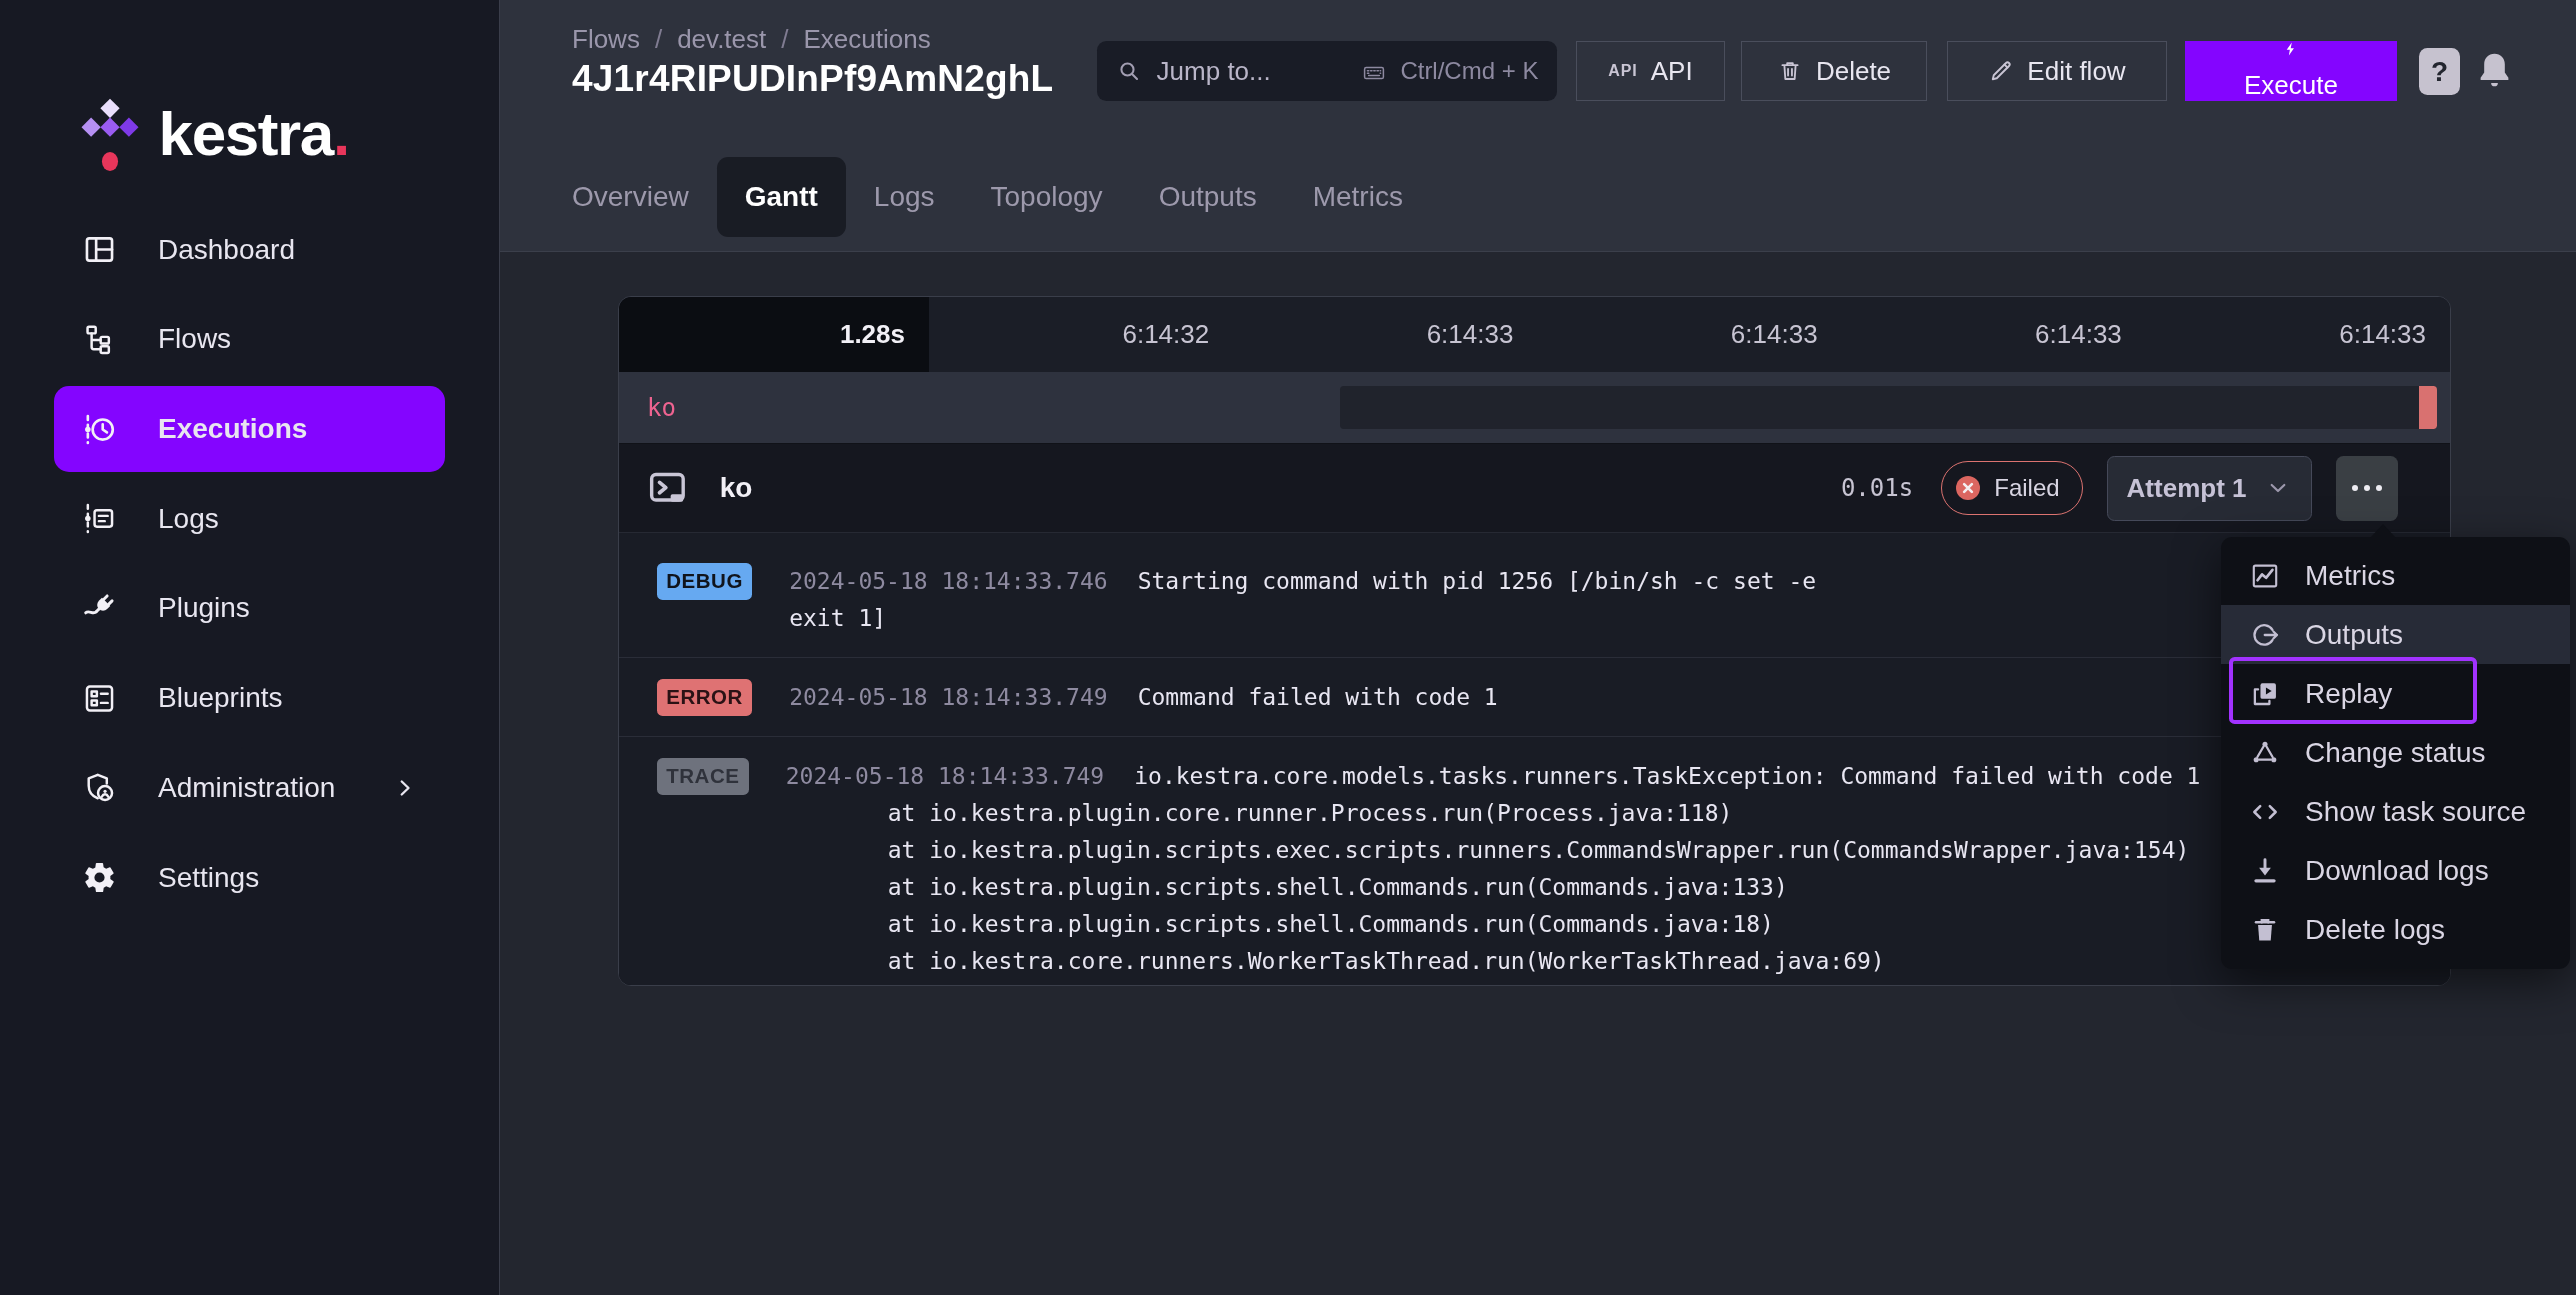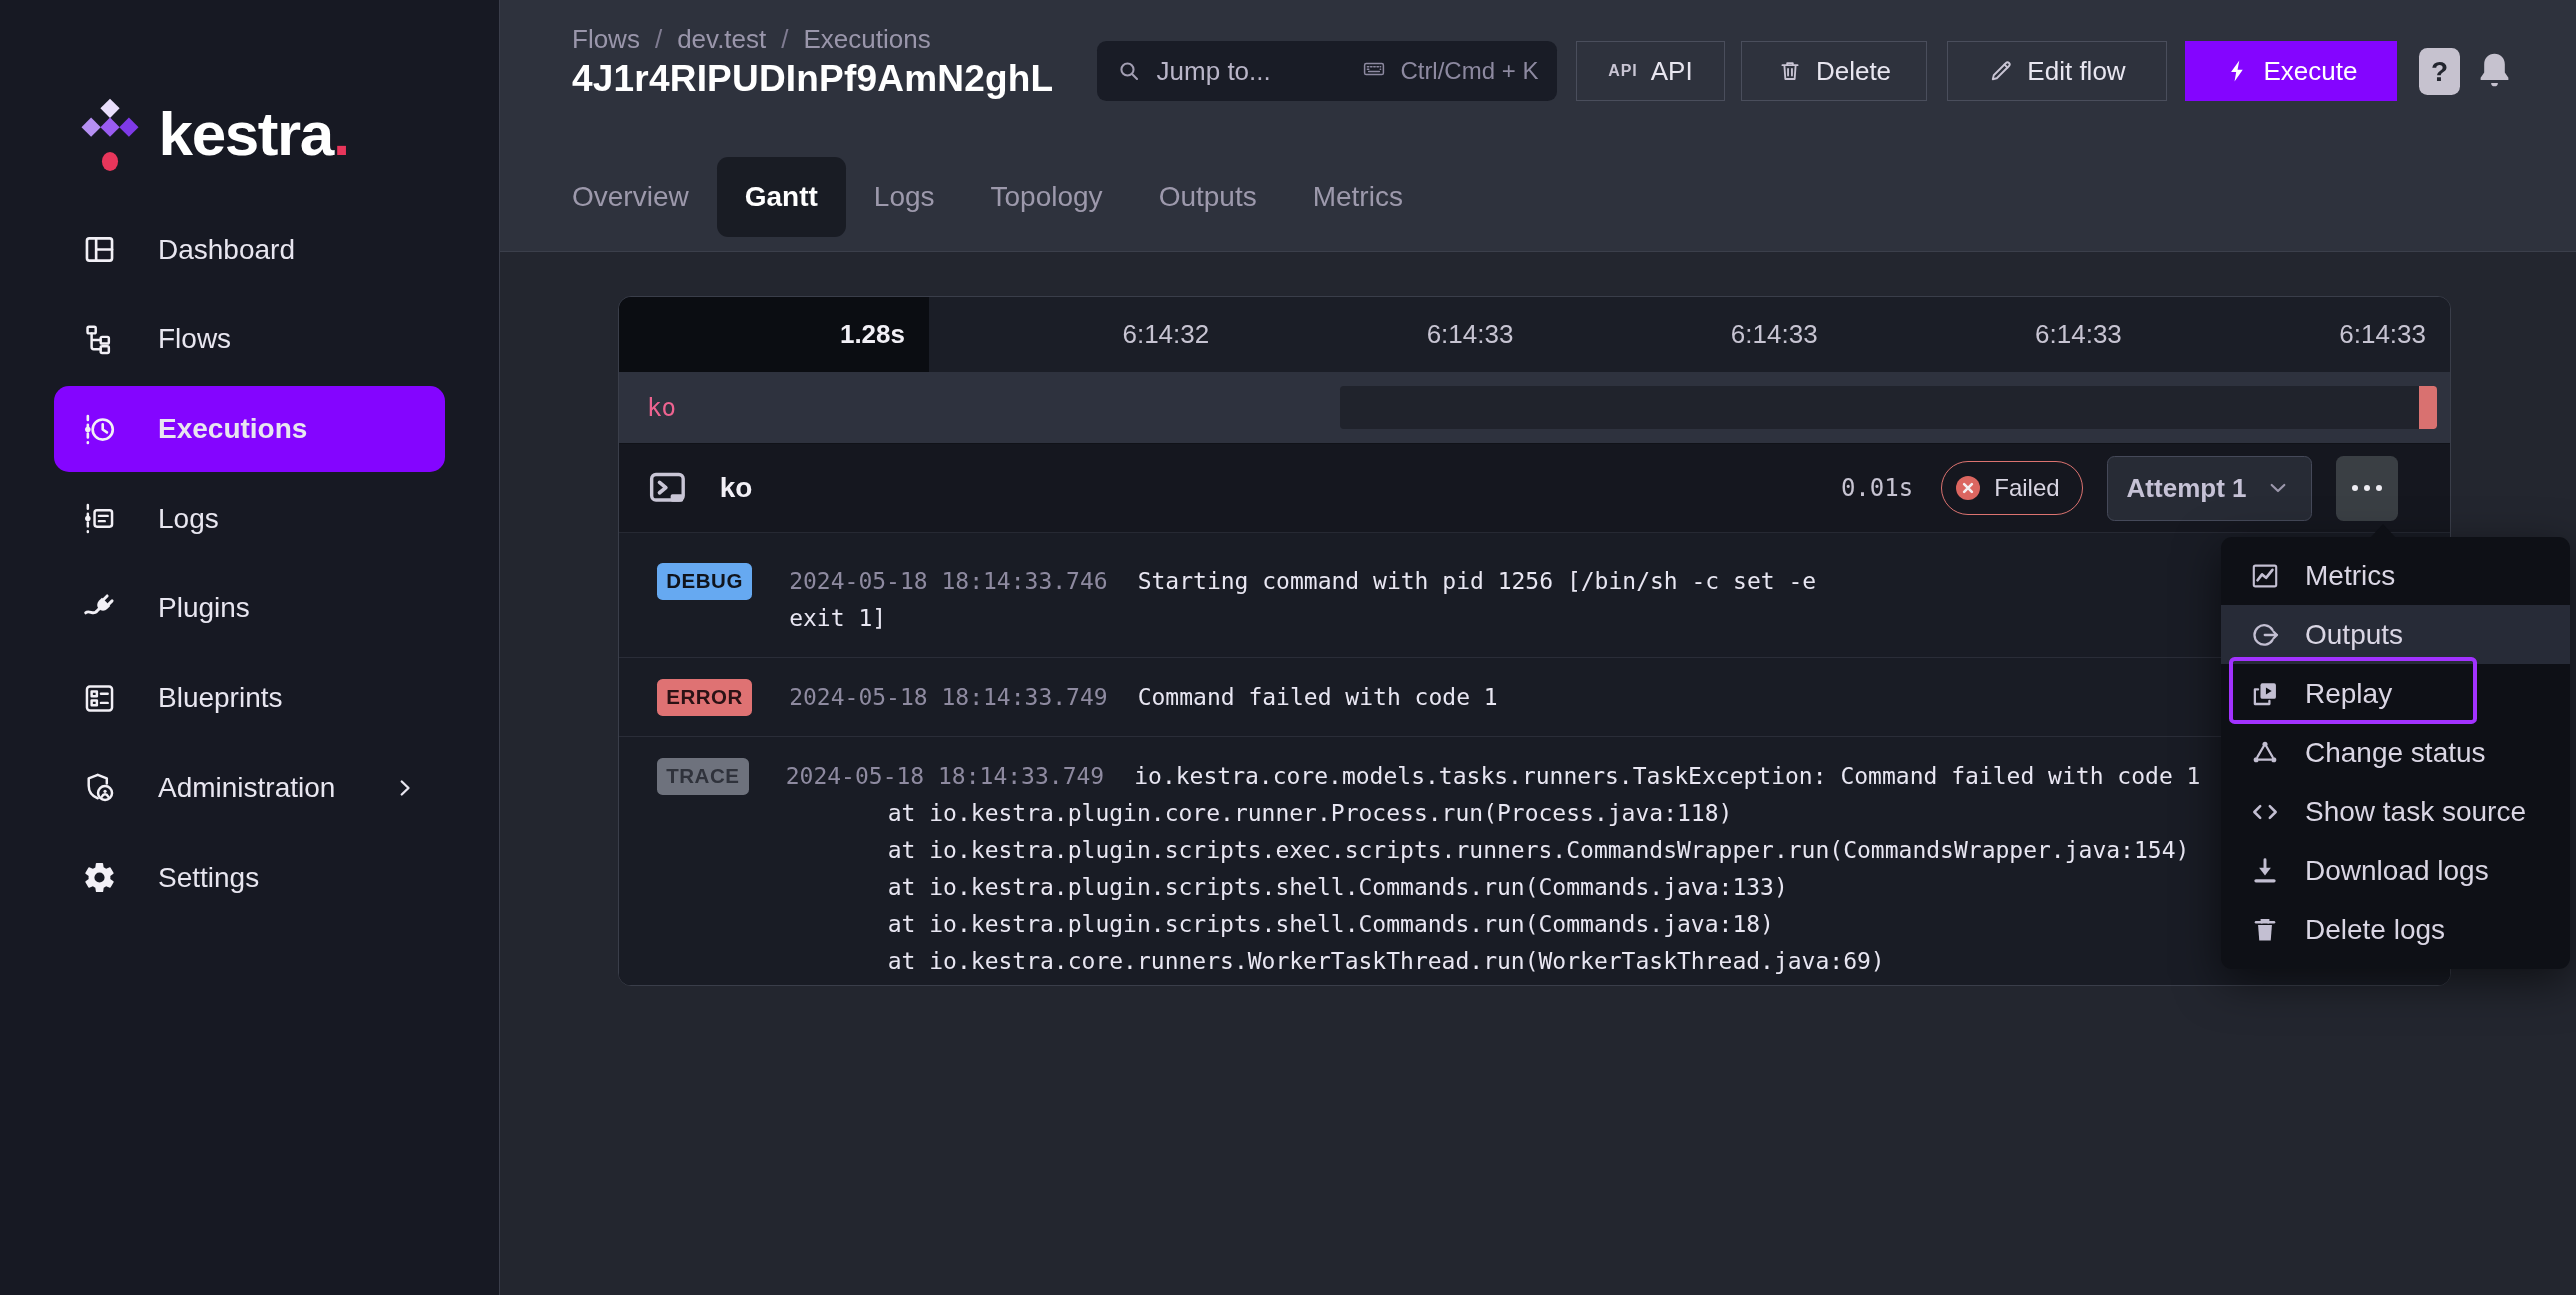--- a/index.html
+++ b/index.html
@@ -29,30 +29,30 @@
     background:#2E323D; border-bottom:1.9px solid #3B3F4B; }
   .breadcrumb { position:absolute; left:72px; top:24px; font-size:26px; color:#9A96AB;
     display:flex; gap:15px; }
   .crumb-sep { color:#807C92; }
   .page-title { position:absolute; left:72px; top:58px; font-size:37px; font-weight:700;
     color:#FFFFFF; letter-spacing:0.2px; }
   .search-box { position:absolute; left:597px; top:41px; width:460px; height:60px;
     background:#191C26; border-radius:9.3px; display:flex; align-items:center;
     padding:0 18.6px; gap:15px; cursor:text; }
   .search-placeholder { font-size:26px; color:#B9B5C8; }
-  .search-shortcut { margin-left:auto; display:flex; align-items:flex-start; gap:11.2px;
+  .search-shortcut { margin-left:auto; display:flex; align-items:flex-end; gap:11.2px;
     color:#8D89A0; font-size:24px; }
   .kb-icon { width:30px; height:24px; color:#8D89A0; }
   .hbtn { position:absolute; top:41px; height:60px; border:1.9px solid #4A4E5C; border-radius:0;
     background:transparent; color:#E8E6F0; font-size:26px; display:flex; align-items:center;
     justify-content:center; gap:13px; cursor:pointer; font-family:inherit; }
   #btn-api { left:1076px; width:149px; }
   #btn-delete { left:1241px; width:186px; }
   #btn-edit { left:1447px; width:220px; }
-  #btn-execute { left:1685px; width:212px; background:#8405FF; border:none; font-weight:500; color:#FFFFFF; }
+  #btn-execute { left:1685px; width:212px; background:#8405FF; border:none; font-weight:500; color:#FFFFFF;flex-direction:column; }
   .api-mini { font-size:16px; font-weight:700; letter-spacing:0.9px; color:#C9C5D4; }
   .hbtn .bicon { width:26px; height:26px; color:#C9C5D4; }
   #btn-execute .bicon { color:#FFFFFF; }
   .help-badge { position:absolute; left:1919px; top:48px; width:41px; height:47px; border-radius:8.4px;
     background:#C6C2CF; color:#23262F; font-weight:700; font-size:28px; display:flex;
     align-items:center; justify-content:center; cursor:pointer; }
   .bell { position:absolute; left:1972px; top:45px; width:45px; height:52px; color:#C6C2CF; cursor:pointer; }
 
   
   .tabs { position:absolute; left:44px; top:155px; display:flex; align-items:center; height:84px; }

